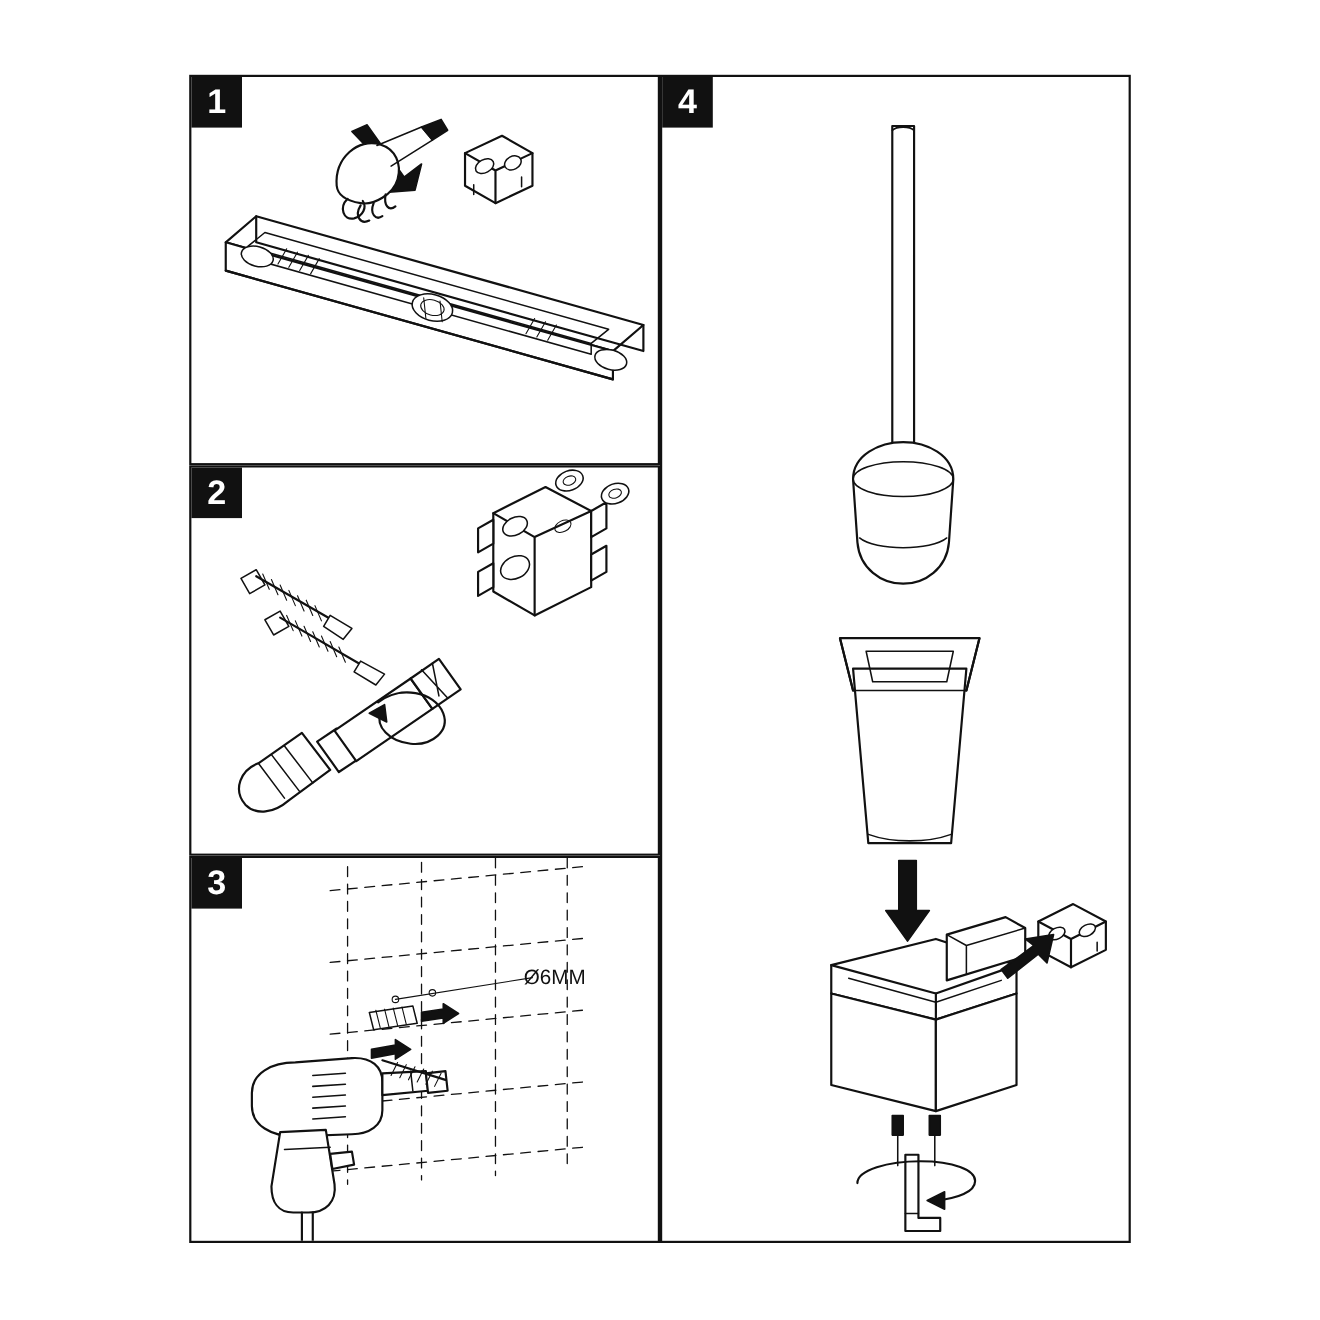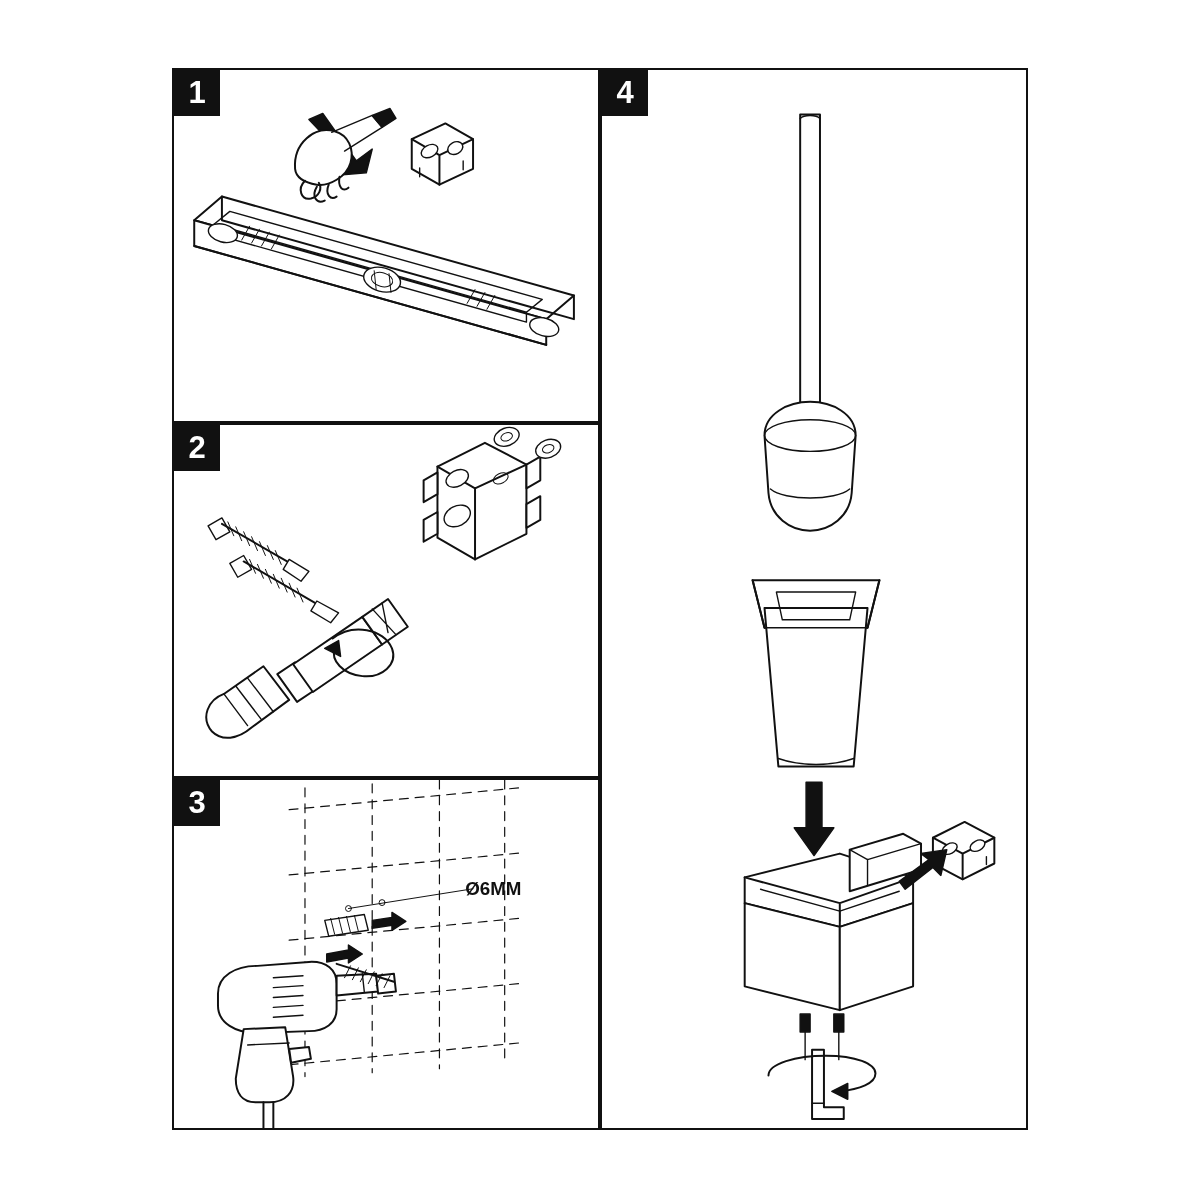--- a/index.html
+++ b/index.html
@@ -43,25 +43,24 @@
     font-weight: bold;
     line-height: 46px;
     text-align: center;
     font-family: "Liberation Sans", sans-serif;
     letter-spacing: 0px;
     user-select: none;
   }
 
   .art {
     position: absolute;
-    left: 4px;
+    left: 15px;
     top: 0;
     width: 100%;
     height: 100%;
-    font-weight: bold;
   }
   .art svg { display: block; width: 100%; height: 100%; }
 
   .ln { fill: none; stroke: #111111; stroke-width: 2; stroke-linecap: round; stroke-linejoin: round; }
   .ln-thin { fill: none; stroke: #111111; stroke-width: 1.4; stroke-linecap: round; stroke-linejoin: round; }
   .ln-hair { fill: none; stroke: #111111; stroke-width: 1; stroke-linecap: round; stroke-linejoin: round; }
   .fill-w { fill: #ffffff; stroke: #111111; stroke-width: 2; stroke-linejoin: round; stroke-linecap: round; }
   .fill-w-thin { fill: #ffffff; stroke: #111111; stroke-width: 1.4; stroke-linejoin: round; stroke-linecap: round; }
   .solid { fill: #111111; stroke: #111111; stroke-width: 1.5; stroke-linejoin: round; }
   .dash-fine { fill: none; stroke: #111111; stroke-width: 1.2; stroke-linecap: round; stroke-dasharray: 9 7; }

